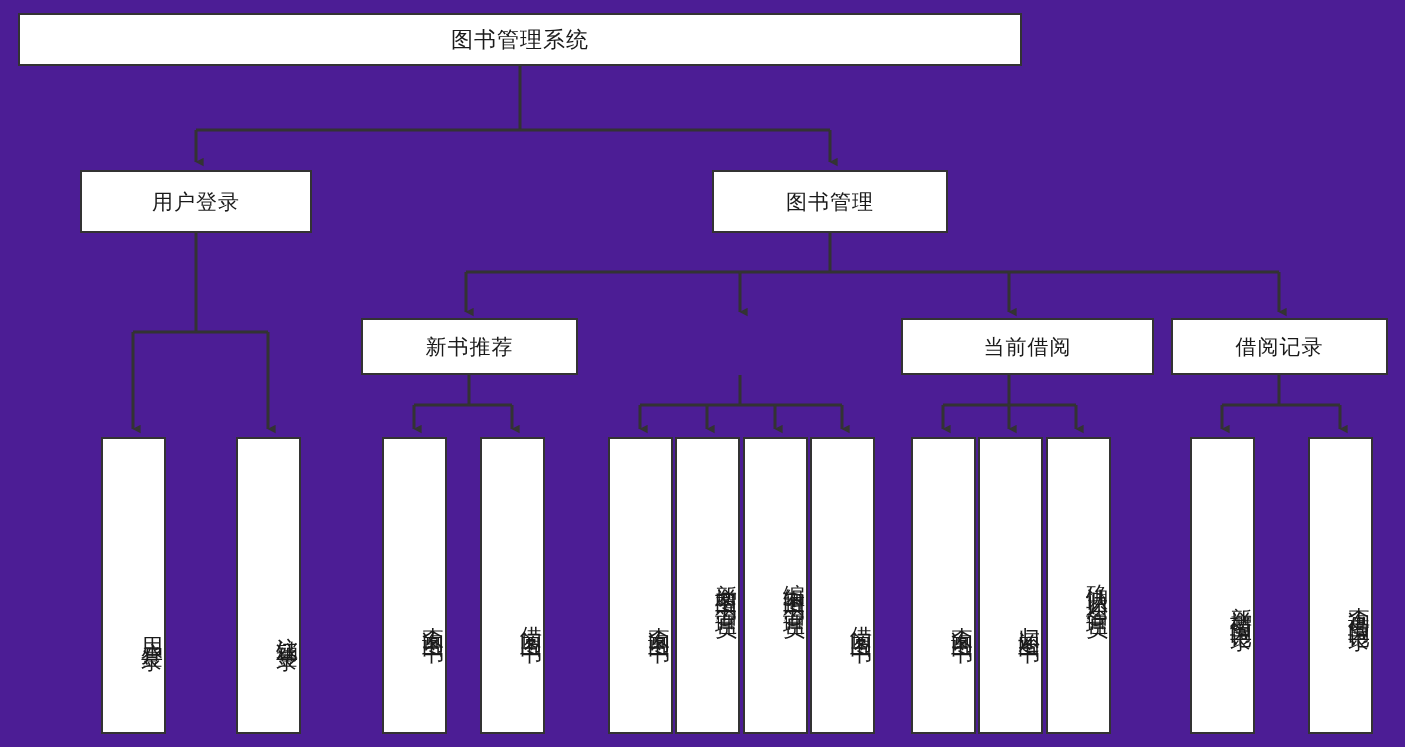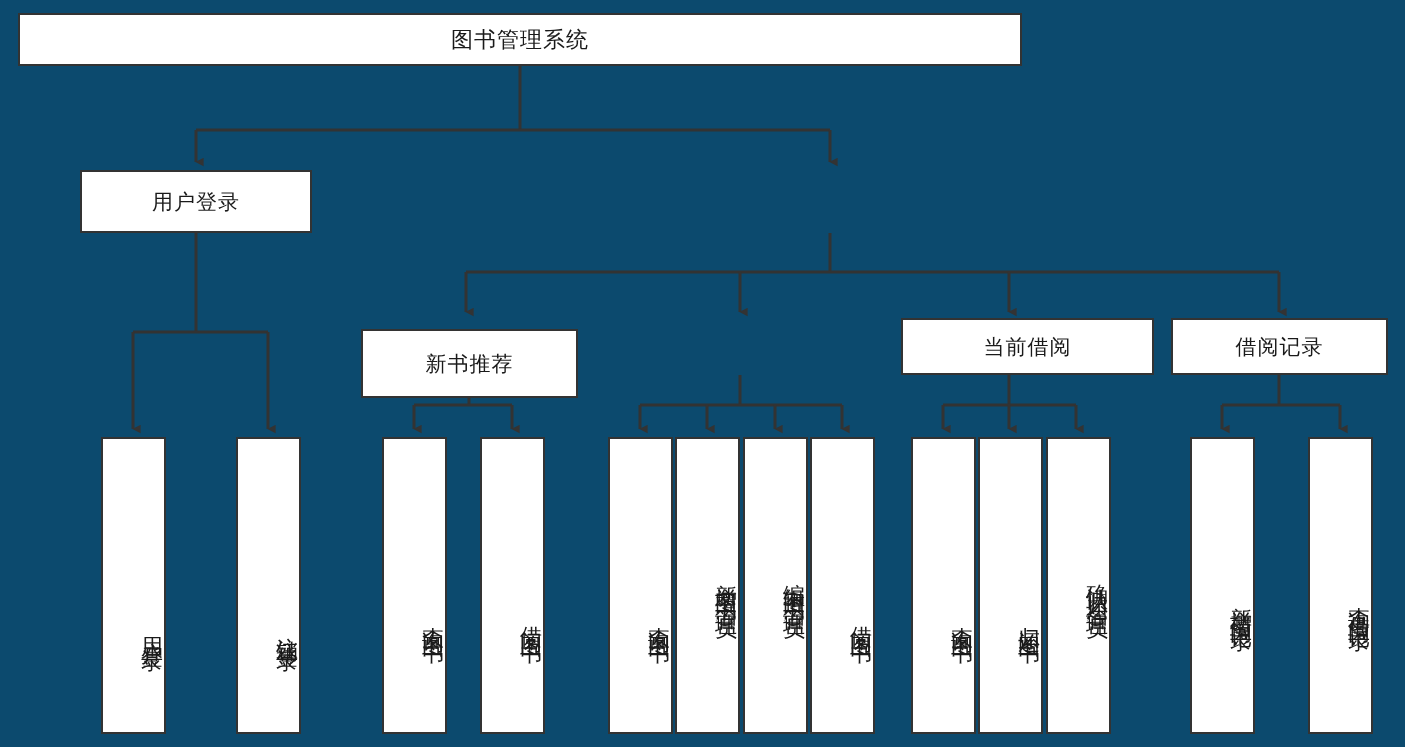--- a/index.html
+++ b/index.html
@@ -7,21 +7,21 @@
     padding: 0;
     background: #ffffff;
   }
   body {
     font-family: "Liberation Sans", "DejaVu Sans", sans-serif;
   }
   #diagram-root {
     position: relative;
     width: 1405px;
     height: 747px;
-    background: #0c4a6e;
+    background: #4c1d95;
     overflow: hidden;
   }
   #edge-layer {
     position: absolute;
     left: 0;
     top: 0;
     width: 1405px;
     height: 747px;
     pointer-events: none;
   }
@@ -119,22 +119,23 @@
       <path d="M1222,405 L1340,405"></path>
       <path d="M1222,405 L1222,429" marker-end="url(#arrowhead)"></path>
       <path d="M1340,405 L1340,429" marker-end="url(#arrowhead)"></path>
     </g>
   </svg>
 
   <div class="node node-h node-root" style="left:18px; top:13px; width:1004px; height:53px;">图书管理系统</div>
 
   <div class="node node-h" style="left:80px; top:170px; width:232px; height:63px;">用户登录</div>
 
+  <div class="node node-h" style="left:712px; top:170px; width:236px; height:63px;">图书管理</div>
 
-  <div class="node node-h" style="left:361px; top:318px; width:217px; height:69px;margin-top:11px;">新书推荐</div>
+  <div class="node node-h" style="left:361px; top:318px; width:217px; height:57px;">新书推荐</div>
 
 
   <div class="node node-h" style="left:901px; top:318px; width:253px; height:57px;">当前借阅</div>
 
   <div class="node node-h" style="left:1171px; top:318px; width:217px; height:57px;text-align:right;">借阅记录</div>
 
   <div class="node node-v" style="left:101px; top:437px; width:65px; height:297px; padding-top:86px;">用户登录</div>
 
   <div class="node node-v" style="left:236px; top:437px; width:65px; height:297px; padding-top:86px;">注销登录</div>
 

